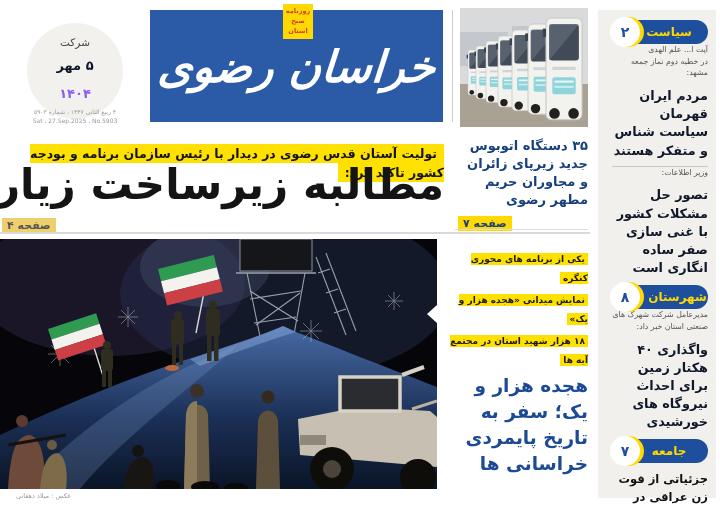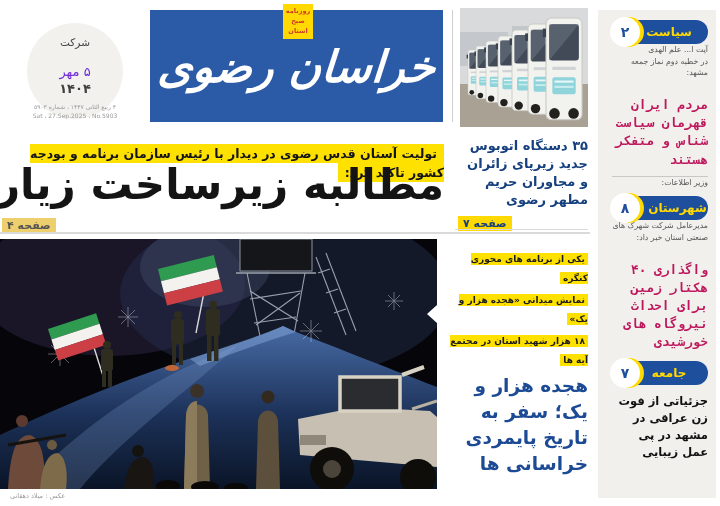--- a/index.html
+++ b/index.html
@@ -3,22 +3,22 @@
 <meta charset="utf-8">
 <style>
   * { margin:0; padding:0; box-sizing:border-box; }
   body { background:#fff; font-family:"DejaVu Sans", sans-serif; }
   .page { position:relative; width:720px; height:506px; background:#ffffff; overflow:hidden; }
 
   
   .date-circle { position:absolute; left:27px; top:23px; width:96px; height:96px; border-radius:50%;
     background:#f2f1ee; text-align:center; direction:rtl; padding-top:13px; }
   .date-weekday { font-size:10.5px; color:#444; }
-  .date-day { font-size:13px; font-weight:normal; color:#6d28d9; margin-top:16px; }
-  .date-year { font-size:13px; font-weight:bold; color:#404040; margin-top:2px; }
+  .date-day { font-size:13px; font-weight:bold; color:#0f172a; margin-top:10px; }
+  .date-year { font-size:13px; font-weight:bold; color:#8b5cf6; margin-top:13px; }
   .date-hijri { font-size:6px; color:#999; margin-top:7px; }
   .date-greg { font-size:6px; color:#999; margin-top:2px; direction:ltr; }
 
   
   .logo-box { position:absolute; left:150px; top:10px; width:293px; height:112px; background:#2b5aa7;
     display:flex; align-items:center; justify-content:center; }
   .logo-script { color:#fff; font-size:44px; font-weight:bold; font-style:italic; direction:rtl;
     transform:skewX(-4deg); letter-spacing:-2px; white-space:nowrap; }
   .tagline-tab { position:absolute; left:283px; top:4px; width:30px; background:#ffd900; color:#cf3a2c;
     font-size:6.5px; font-weight:bold; text-align:center; line-height:1.55; white-space:pre-line;
@@ -39,40 +39,40 @@
   .hl { background:#ffe100; color:#151515; font-size:12.5px; font-weight:bold; padding:2px 7px; }
   .lead-headline { position:absolute; right:276px; top:159px; width:392px; direction:rtl; text-align:right;
     font-size:42px; font-weight:bold; color:#141414; letter-spacing:-2px; white-space:nowrap; line-height:1.25; }
   .lead-tag { position:absolute; left:2px; top:218px; background:#eecf6d; color:#555; }
   .lead-div { position:absolute; left:0; top:232px; width:590px; height:2px; background:#dadada; }
 
   
   .main-photo { position:absolute; left:0; top:239px; width:437px; height:250px; background:#06060a; }
   .notch { position:absolute; right:0; top:66px; width:0; height:0;
     border-right:10px solid #ffffff; border-top:9px solid transparent; border-bottom:9px solid transparent; }
-  .photo-caption { position:absolute; left:10px; top:492px; font-size:6.5px; color:#9a9a9a; direction:rtl; }
+  .photo-caption { position:absolute; left:16px; top:492px; font-size:6.5px; color:#9a9a9a; direction:rtl; }
 
   
   .feature-col { position:absolute; left:447px; top:247px; width:141px; direction:rtl; text-align:right; }
   .f-kline { margin-bottom:2px; }
   .hl2 { background:#ffe100; color:#1a1a1a; font-size:9px; font-weight:bold; padding:1px 3px; line-height:1.6; }
   .f-headline { margin-top:6px; color:#1c4a94; font-size:18.5px; font-weight:bold; line-height:1.4; }
 
   
   .sidebar { position:absolute; left:598px; top:10px; width:118px; height:488px; background:#f1f0ec;
     direction:rtl; padding:6px 8px 6px 14px; }
   .pill { position:relative; background:#1d4f9c; border-radius:13px; height:24px; display:flex;
     align-items:center; justify-content:center; margin-left:8px; margin-top:4px; }
   .pill-label { color:#ffd900; font-weight:bold; font-size:12px; padding-left:10px; }
   .num-badge { position:absolute; left:-10px; top:-3px; width:30px; height:30px; }
   .num-badge .cres { position:absolute; left:4px; top:0; width:30px; height:30px; border-radius:50%; background:#ffd900; }
   .num-badge .circ { position:absolute; left:0; top:0; width:30px; height:30px; border-radius:50%; background:#fff;
     display:flex; align-items:center; justify-content:center; color:#1d4f9c; font-weight:bold; font-size:14px; }
   .sb-kicker { margin-top:0; font-size:7.8px; color:#555; line-height:1.5; white-space:pre-line; text-align:right; }
-  .sb-title { margin-top:18px; font-size:12.8px; font-weight:bold; color:#be185d; line-height:1.42; text-align:right;font-family:Liberation Mono, monospace; }
+  .sb-title { margin-top:8px; font-size:12.8px; font-weight:bold; color:#0f172a; line-height:1.42; text-align:right; }
   .sb-title-med { margin-top:8px; font-size:11.5px; font-weight:bold; color:#121212; line-height:1.5; text-align:right; }
   .sb-div { margin-top:6px; border-top:1px solid #c9c8c4; }
   .mt8 { margin-top:8px; }
 </style>
 </head>
 <body>
 
 <div class="page">
 
   <div class="date-circle">
@@ -246,20 +246,21 @@
       <span class="num-badge">
         <span class="cres"></span>
         <span class="circ">۲</span>
       </span>
     </div>
     <div class="sb-kicker">آیت ا... علم الهدی
 در خطبه دوم نماز جمعه مشهد:</div>
     <div class="sb-title">مردم ایران قهرمان سیاست شناس و متفکر هستند</div>
     <div class="sb-div"></div>
     <div class="sb-kicker">وزیر اطلاعات:</div>
+    <div class="sb-title">تصور حل مشکلات کشور با غنی سازی صفر ساده انگاری است</div>
 
     <div class="pill mt8">
       <span class="pill-label">شهرستان ها</span>
       <span class="num-badge">
         <span class="cres"></span>
         <span class="circ">۸</span>
       </span>
     </div>
     <div class="sb-kicker">مدیرعامل شرکت شهرک های صنعتی استان خبر داد:</div>
     <div class="sb-title">واگذاری ۴۰ هکتار زمین برای احداث نیروگاه های خورشیدی</div>

